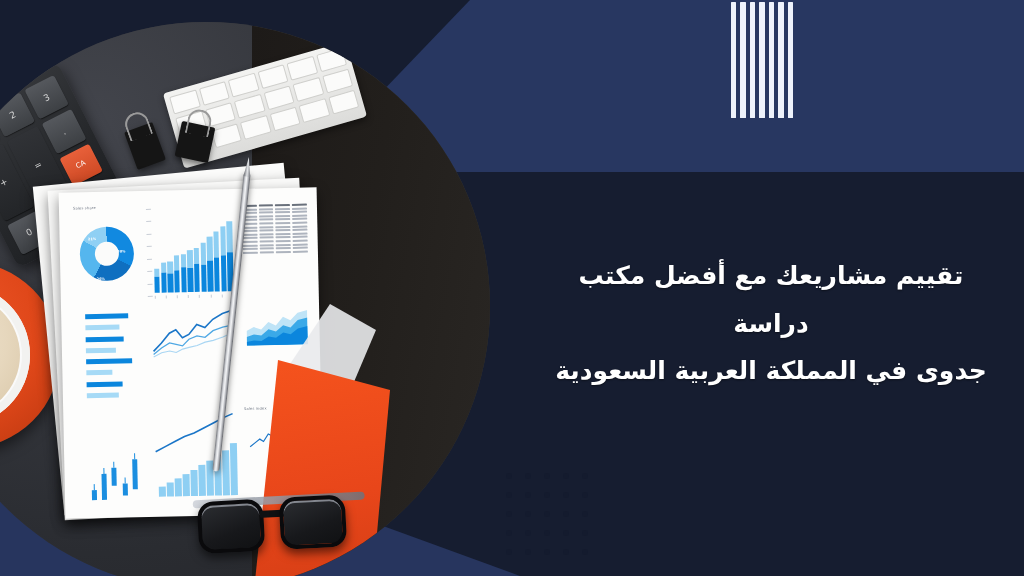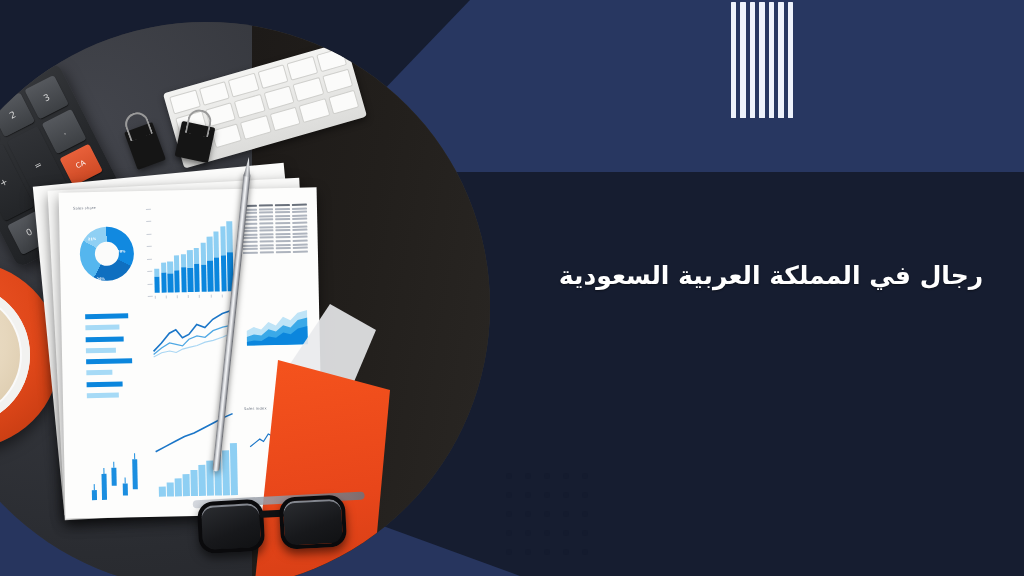--- a/index.html
+++ b/index.html
@@ -589,21 +589,22 @@
     <i></i>
     <i></i>
     <i></i>
     <i></i>
     <i></i>
     <i></i>
   </div>
 
 
   <div class="headline">
-    <div>رجال في المملكة العربية السعودية</div>
+    <div>تقييم مشاريعك مع أفضل مكتب دراسة</div>
+    <div>جدوى في المملكة العربية السعودية</div>
   </div>
 
   <div class="dotgrid">
     <i></i>
       <i></i>
       <i></i>
       <i></i>
       <i></i>
     <i></i>
       <i></i>

